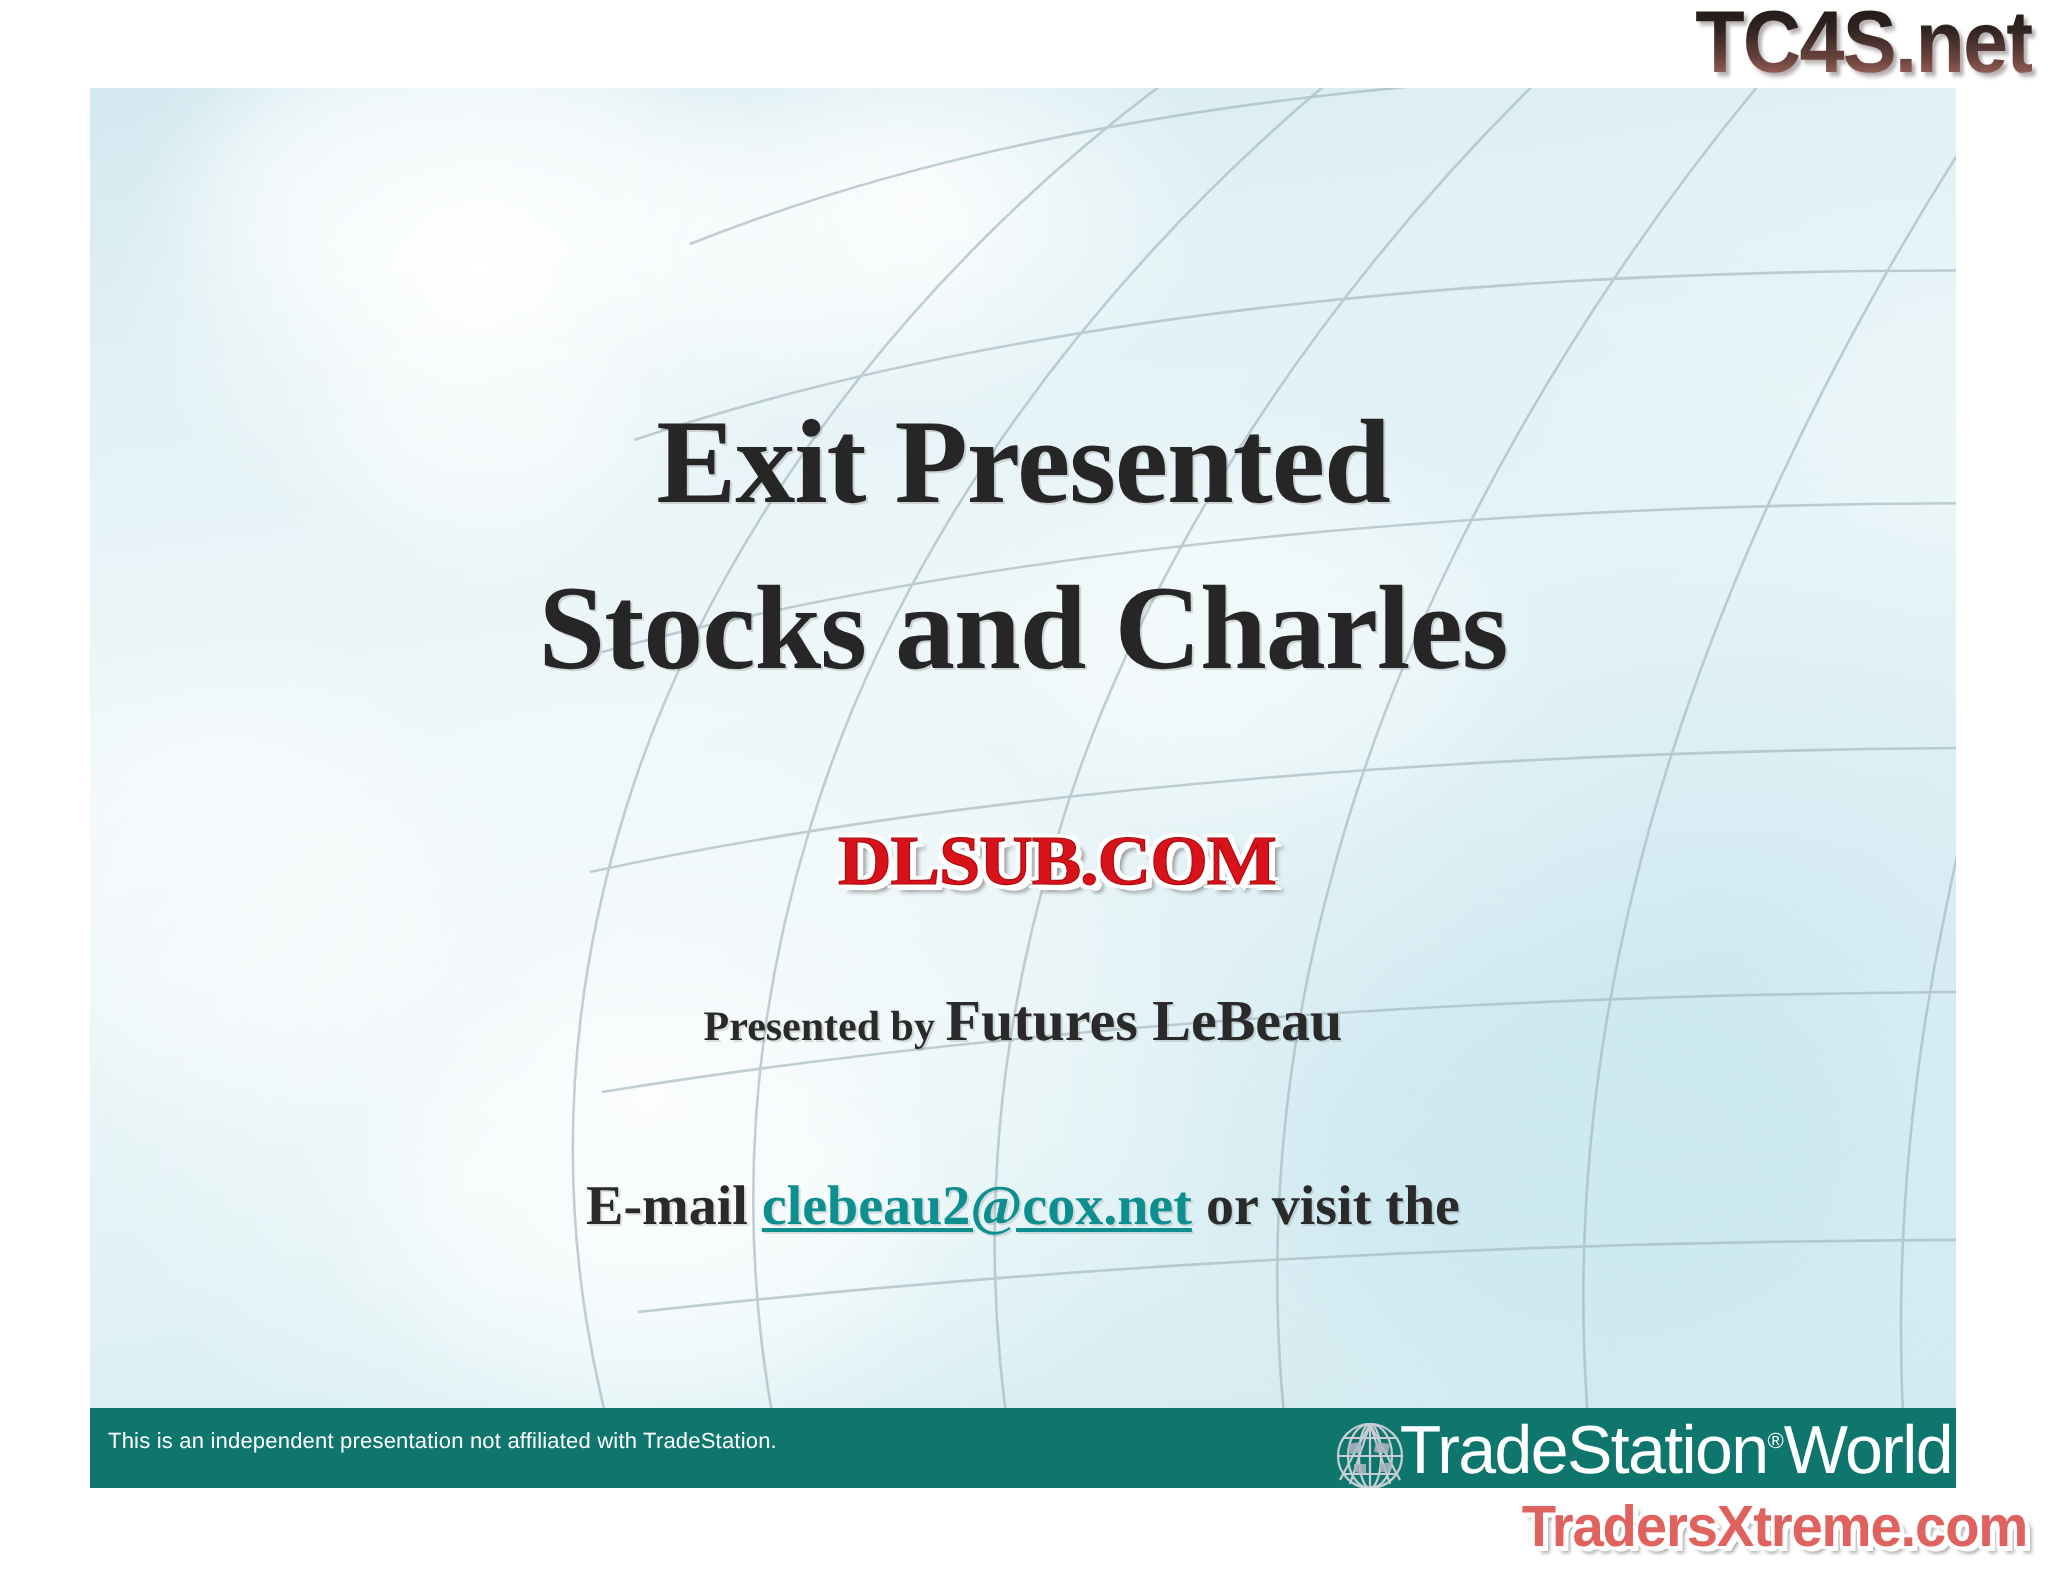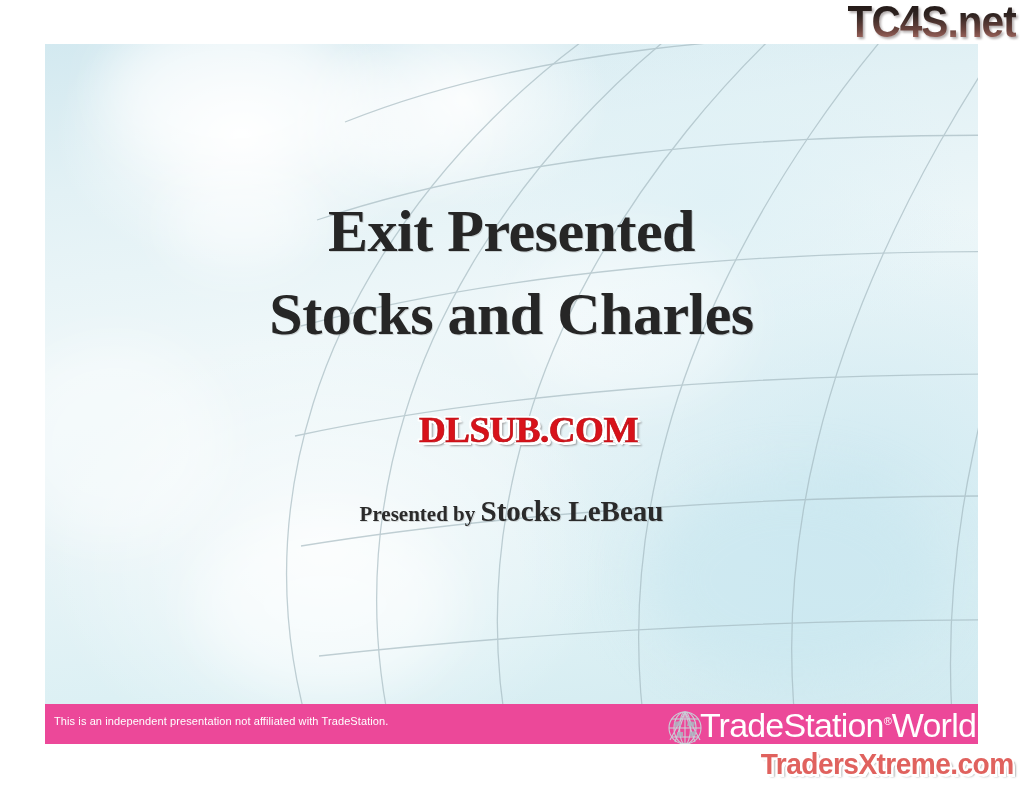--- a/index.html
+++ b/index.html
@@ -109,21 +109,21 @@
   }
   #contact .line { display: block; white-space: nowrap; }
 
   
   #footer-bar {
     position: absolute;
     left: 45px;
     top: 704px;
     width: 933px;
     height: 40px;
-    background: #ec4899;
+    background: #0f766e;
     overflow: hidden;
   }
   #disclaimer {
     position: absolute;
     left: 9px;
     top: 11px;
     color: #ffffff;
     font-family: "Liberation Sans", sans-serif;
     font-size: 11px;
     letter-spacing: 0.1px;
@@ -266,24 +266,25 @@
         <path d="M 306 718 C 482 708, 710 696, 1010 698"></path>
       </g>
     </svg>
 
     <div id="title-block">
       <span class="tl">Exit Presented</span>
       <span class="tl">Stocks and Charles</span>
     </div>
 
     <div id="presenter">
-      <span class="small">Presented by </span><span class="big">Stocks LeBeau</span>
+      <span class="small">Presented by </span><span class="big">Futures LeBeau</span>
     </div>
 
     <div id="contact">
+      <span class="line"><span>E-mail </span><a class="lnk" href="#">clebeau2@cox.net</a><span>  or visit the</span></span>
     </div>
 
     <div id="wm-dlsub">DLSUB.COM</div>
 
   </div>
 
   <div id="footer-bar">
     <div id="disclaimer">This is an independent presentation not affiliated with TradeStation.</div>
 
     <div id="tsw-logo">

